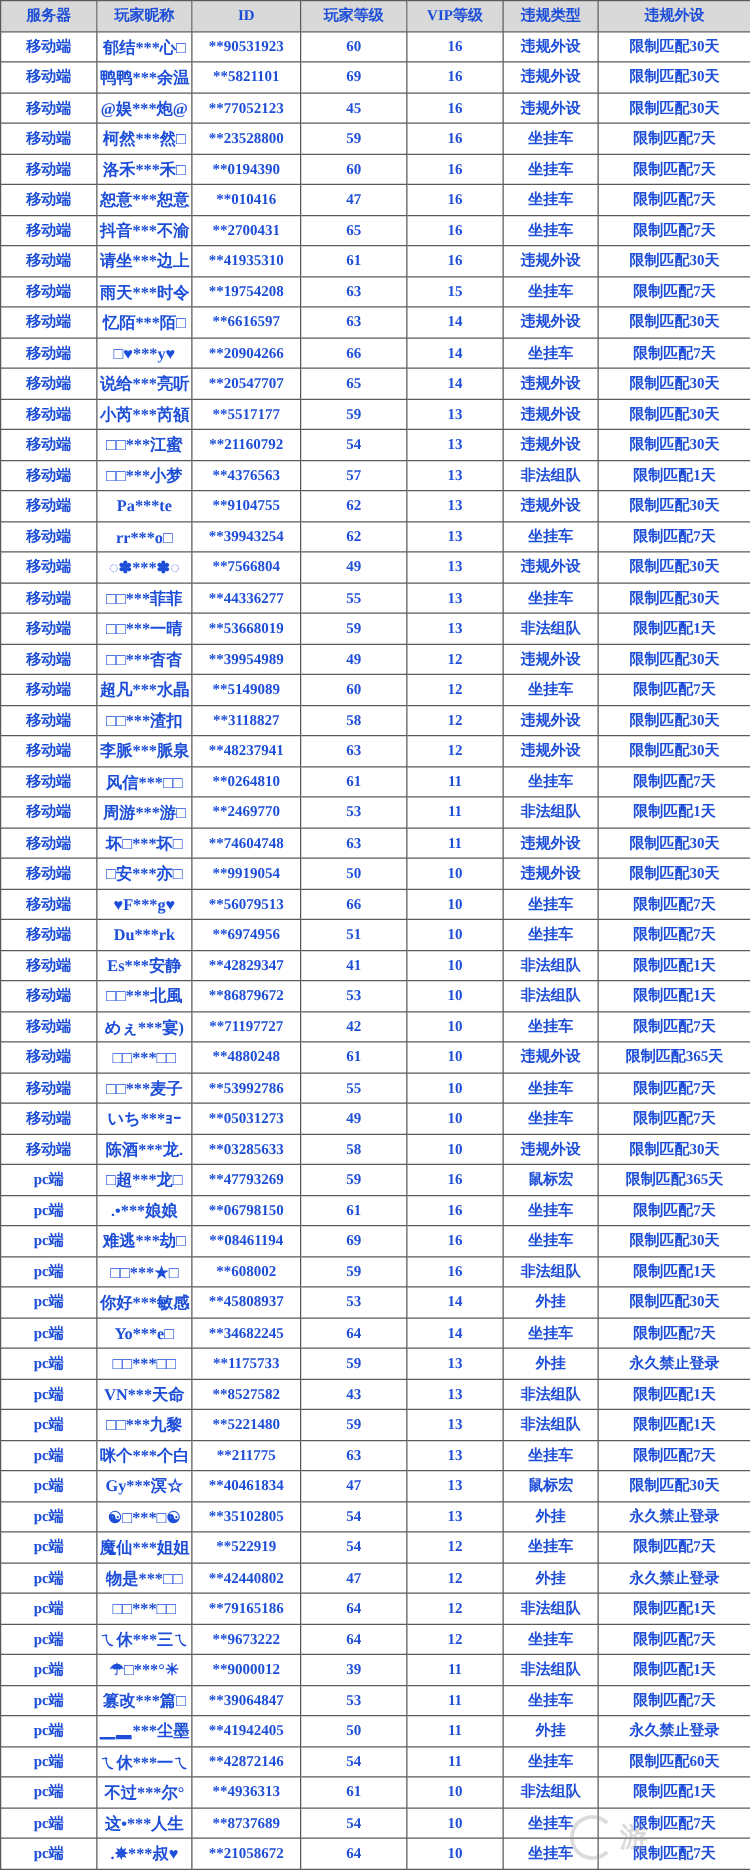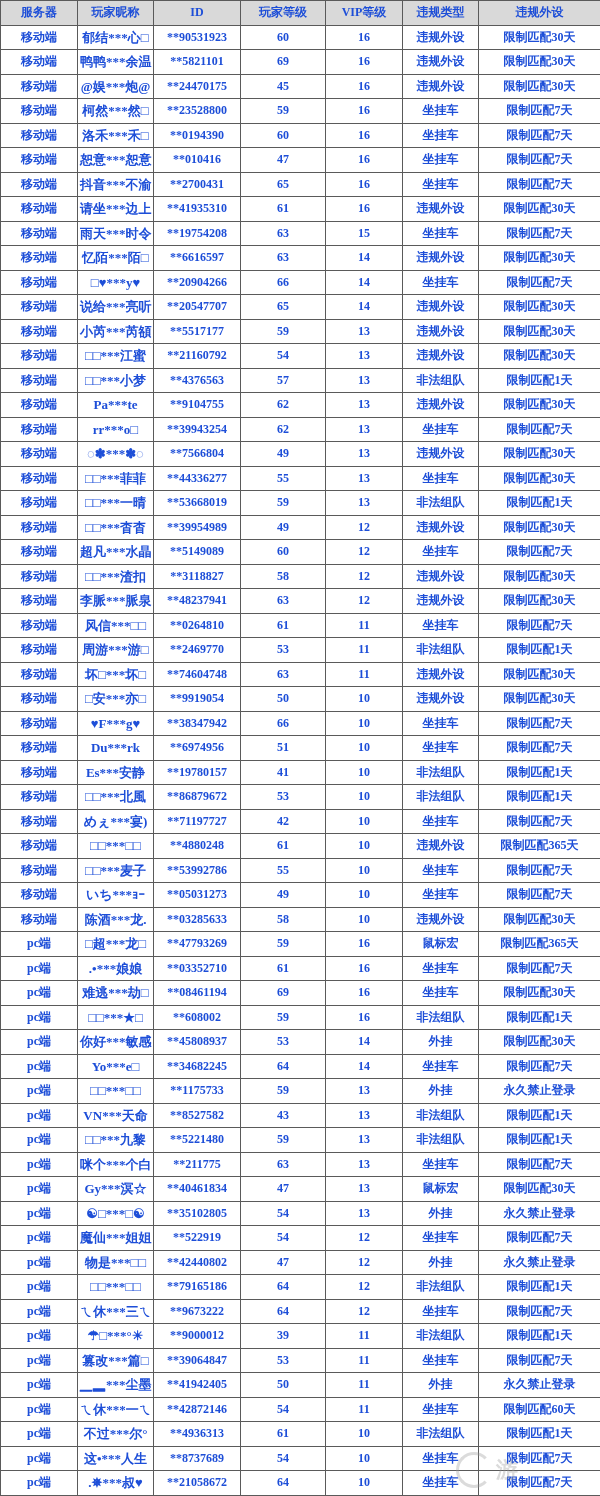--- a/index.html
+++ b/index.html
@@ -92,21 +92,21 @@
         <td class="nick">鸭鸭***余温</td>
         <td>**5821101</td>
         <td>69</td>
         <td>16</td>
         <td>违规外设</td>
         <td>限制匹配30天</td>
       </tr>
       <tr>
         <td>移动端</td>
         <td class="nick">@娱***炮@</td>
-        <td>**24470175</td>
+        <td>**77052123</td>
         <td>45</td>
         <td>16</td>
         <td>违规外设</td>
         <td>限制匹配30天</td>
       </tr>
       <tr>
         <td>移动端</td>
         <td class="nick">柯然***然□</td>
         <td>**23528800</td>
         <td>59</td>
@@ -326,39 +326,39 @@
         <td class="nick">□安***亦□</td>
         <td>**9919054</td>
         <td>50</td>
         <td>10</td>
         <td>违规外设</td>
         <td>限制匹配30天</td>
       </tr>
       <tr>
         <td>移动端</td>
         <td class="nick">♥F***g♥</td>
-        <td>**38347942</td>
+        <td>**56079513</td>
         <td>66</td>
         <td>10</td>
         <td>坐挂车</td>
         <td>限制匹配7天</td>
       </tr>
       <tr>
         <td>移动端</td>
         <td class="nick">Du***rk</td>
         <td>**6974956</td>
         <td>51</td>
         <td>10</td>
         <td>坐挂车</td>
         <td>限制匹配7天</td>
       </tr>
       <tr>
         <td>移动端</td>
         <td class="nick">Es***安静</td>
-        <td>**19780157</td>
+        <td>**42829347</td>
         <td>41</td>
         <td>10</td>
         <td>非法组队</td>
         <td>限制匹配1天</td>
       </tr>
       <tr>
         <td>移动端</td>
         <td class="nick">□□***北風</td>
         <td>**86879672</td>
         <td>53</td>
@@ -416,21 +416,21 @@
         <td class="nick">□超***龙□</td>
         <td>**47793269</td>
         <td>59</td>
         <td>16</td>
         <td>鼠标宏</td>
         <td>限制匹配365天</td>
       </tr>
       <tr>
         <td>pc端</td>
         <td class="nick">.•***娘娘</td>
-        <td>**03352710</td>
+        <td>**06798150</td>
         <td>61</td>
         <td>16</td>
         <td>坐挂车</td>
         <td>限制匹配7天</td>
       </tr>
       <tr>
         <td>pc端</td>
         <td class="nick">难逃***劫□</td>
         <td>**08461194</td>
         <td>69</td>

